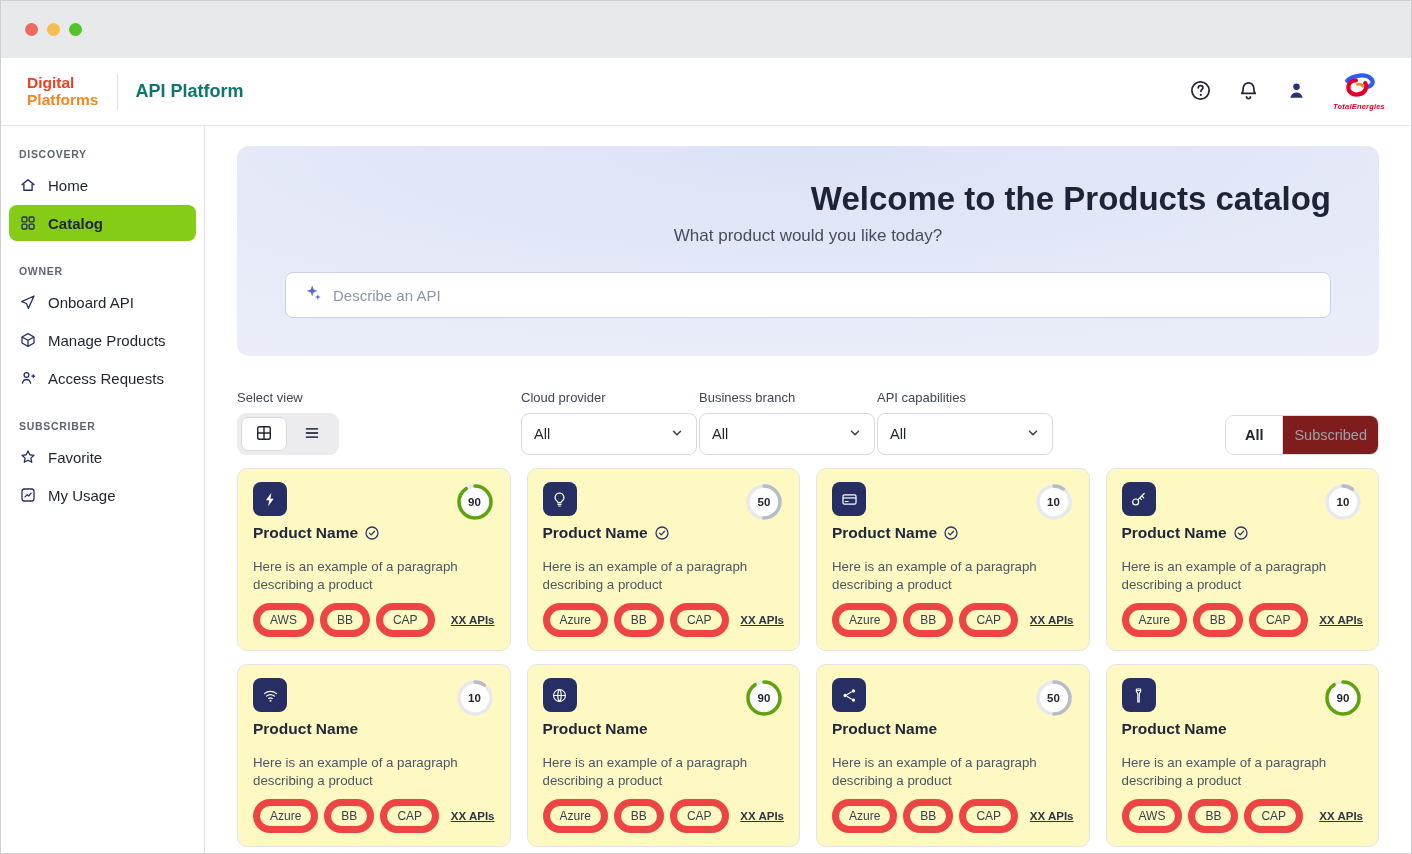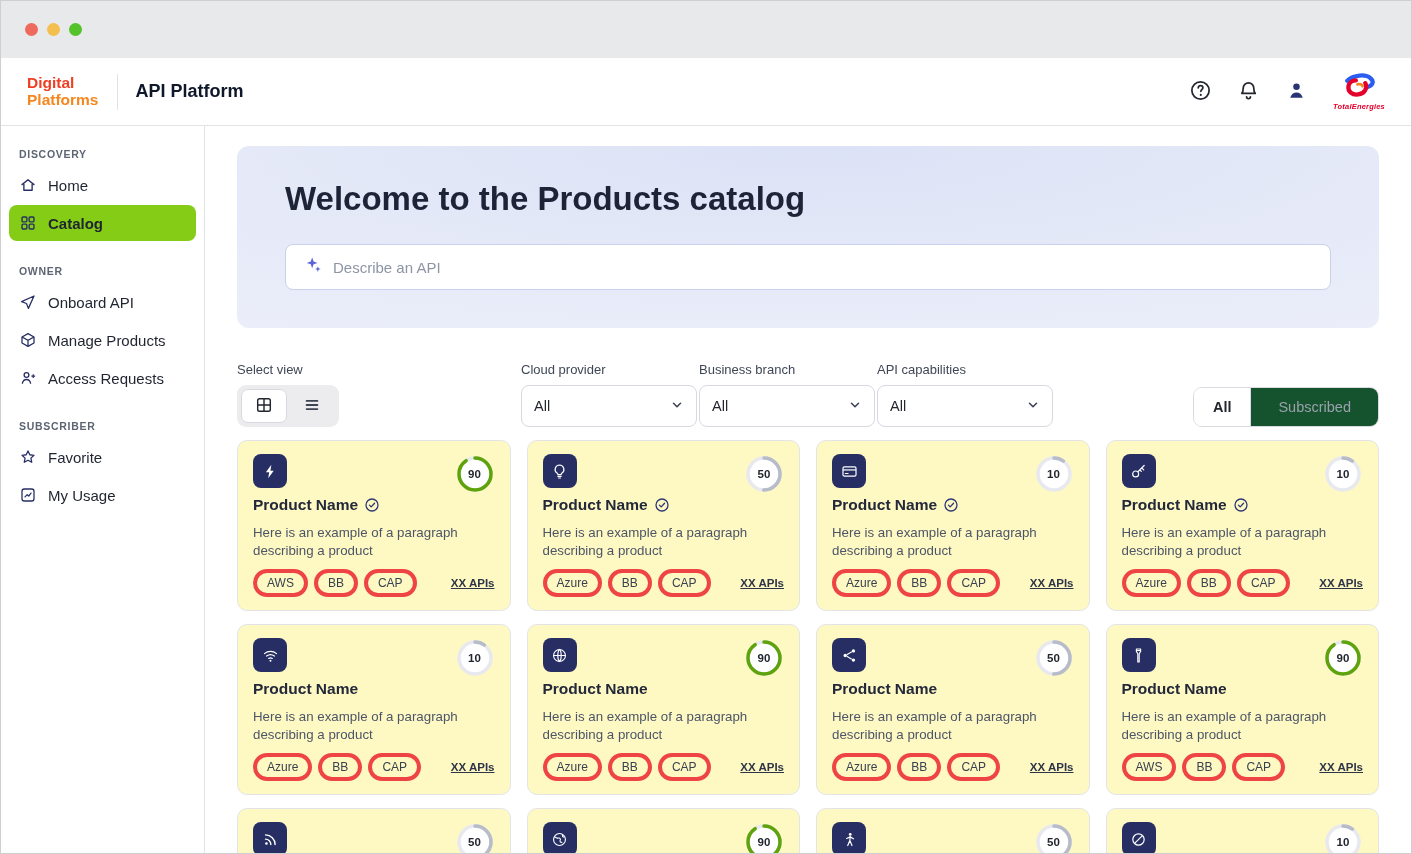--- a/index.html
+++ b/index.html
@@ -12,72 +12,72 @@
   .dots { display:flex; gap:9px; }
   .dot { width:13px; height:13px; border-radius:50%; }
   .dot.red{background:#ee6a5f}.dot.yellow{background:#f5bf4f}.dot.green{background:#53c22b}
 
   
   .appbar { height:68px; background:#fff; display:flex; align-items:center; padding:0 26px; border-bottom:1px solid #e4e4e6; flex:0 0 auto; }
   .brand { display:flex; flex-direction:column; line-height:1.05; font-weight:800; }
   .brand .l1 { color:#ee3f23; font-size:15.5px; }
   .brand .l2 { color:#f6861f; font-size:15.5px; }
   .appbar .divider { width:1px; height:36px; background:#e2e2e5; margin:0 18px; }
-  .app-title { font-size:18px; font-weight:700; color:#0f172a; }
+  .app-title { font-size:18px; font-weight:700; color:#0f766e; }
   .appbar-right { margin-left:auto; display:flex; align-items:center; gap:25px; }
   .icon-btn { background:none; border:none; cursor:pointer; display:flex; align-items:center; }
   .te-logo { display:flex; flex-direction:column; align-items:center; gap:0; cursor:pointer; }
   .te-text { font-size:7.5px; font-weight:800; font-style:italic; color:#e4002b; letter-spacing:.2px; }
 
   
   .layout { flex:1; display:flex; min-height:0; }
   .sidebar { width:204px; flex:0 0 204px; border-right:1px solid #e2e3e6; padding:14px 8px; overflow:hidden; background:#fff; }
   .side-section { margin-bottom:16px; }
   .side-label { font-size:10.5px; letter-spacing:.7px; color:#5d6472; font-weight:700; padding:8px 10px 7px; }
   .side-item { display:flex; align-items:center; gap:11px; padding:9px 10px; border-radius:8px; font-size:15px; color:#1f2430; cursor:pointer; margin-bottom:2px; }
   .side-item .si { color:#262e63; display:flex; }
   .side-item.active { background:#84cc16; font-weight:700; }
 
   .main { flex:1; min-width:0; padding:20px 32px 0; overflow:hidden; display:flex; flex-direction:column; }
 
   
   .hero { border-radius:12px; padding:34px 48px 38px; background:radial-gradient(130% 170% at 50% 0%, #dce2f6 0%, #e6eaf8 45%, #f1f3fc 100%); }
-  .hero h1 { font-size:33px; font-weight:800; color:#1d2438; text-align:left; }
+  .hero h1 { font-size:33px; font-weight:800; color:#1d2438; text-align:right; }
   .hero p { font-size:17px; color:#454d60; text-align:center; margin-top:8px; }
   .searchbar { margin-top:26px; height:46px; background:#fff; border:1px solid #c9d1ee; border-radius:8px; display:flex; align-items:center; gap:10px; padding:0 17px; }
   .searchbar input { border:none; outline:none; flex:1; font-size:15px; color:#333; background:transparent; font-family:inherit; }
   .searchbar input::placeholder { color:#8d95a5; }
 
   
   .filters { display:flex; align-items:flex-end; margin-top:34px; gap:2px; }
   .fgroup { display:flex; flex-direction:column; gap:8px; }
   .fgroup > label { font-size:13px; color:#3f4656; }
   .fgroup.first { width:274px; margin-right:8px; }
   .view-toggle { background:#ececee; border-radius:9px; padding:4px; display:flex; gap:2px; width:max-content; }
   .vbtn { width:46px; height:34px; border-radius:7px; border:1px solid transparent; background:transparent; display:flex; align-items:center; justify-content:center; cursor:pointer; }
   .vbtn.active { background:#fff; border-color:#d6d9e0; }
   .select { width:176px; height:42px; border:1px solid #d6d9e0; border-radius:8px; background:#fff; display:flex; align-items:center; justify-content:space-between; padding:0 12px; font-size:14.5px; color:#23262f; cursor:pointer; }
   .sub-toggle { margin-left:auto; display:flex; border:1px solid #d9dbe1; border-radius:9px; overflow:hidden; }
   .seg-all { background:#fff; padding:11px 19px; font-size:14.5px; font-weight:700; color:#23262f; border-right:1px solid #d9dbe1; cursor:pointer; }
-  .seg-sub { background:#14532d; padding:11px 27px; font-size:14.5px; color:#9aa1ad; cursor:pointer; }
+  .seg-sub { background:#7f1d1d; padding:11px 11px; font-size:14.5px; color:#9aa1ad; cursor:pointer; }
 
   
   .cards { margin-top:13px; display:grid; grid-template-columns:repeat(4,1fr); gap:13px 16px; }
   .card { background:#fef9c3; border:1px solid #e3e4e8; border-radius:10px; padding:13px 15px; min-height:157px; }
   .card-top { display:flex; justify-content:space-between; align-items:flex-start; }
   .p-icon { width:34px; height:34px; border-radius:8px; background:#262e63; display:flex; align-items:center; justify-content:center; }
   .score { position:relative; width:40px; height:40px; }
   .score svg { transform:rotate(-90deg); display:block; }
   .score .num { position:absolute; inset:0; display:flex; align-items:center; justify-content:center; font-size:11.5px; font-weight:700; color:#23262f; }
   .p-name { margin-top:2px; display:flex; align-items:center; gap:6px; font-size:15.5px; font-weight:800; color:#23283a; }
   .vcheck { display:flex; }
-  .p-desc { margin-top:10px; font-size:13.3px; color:#4d5568; line-height:1.32; max-width:225px; }
+  .p-desc { margin-top:16px; font-size:13.3px; color:#4d5568; line-height:1.32; max-width:225px; }
   .card-bottom { margin-top:10px; display:flex; align-items:center; }
   .tags { display:flex; gap:6px; }
-  .tag { border:4px solid #ef4444; border-radius:999px; padding:3px 10px; font-size:12px; color:#394050; }
+  .tag { border:7px solid #ef4444; border-radius:999px; padding:3px 10px; font-size:12px; color:#394050; }
   .apis-link { margin-left:auto; font-size:11.5px; font-weight:700; color:#2e3447; text-decoration:underline; cursor:pointer; }
 </style>
 </head>
 <body>
 
 <div class="screen">
 
   <div class="titlebar">
     <div class="dots">
       <span class="dot red"></span>
@@ -211,20 +211,21 @@
               </svg>
             </span>
           <span>My Usage</span>
         </div>
       </div>
     </aside>
 
     <main class="main">
       <section class="hero">
         <h1>Welcome to the Products catalog</h1>
+        <p>What product would you like today?</p>
         <div class="searchbar">
           <span>
             <svg viewBox="0 0 24 24" width="20" height="20">
                 <path d="M11 3l1.7 4.8L17.5 9.5l-4.8 1.7L11 16l-1.7-4.8L4.5 9.5l4.8-1.7z" fill="#5a63d8"></path>
                 <path d="M17.8 13.5l.9 2.5 2.5.9-2.5.9-.9 2.5-.9-2.5-2.5-.9 2.5-.9z" fill="#5a63d8"></path>
               </svg>
           </span>
           <input type="text" placeholder="Describe an API" style="">
         </div>
       </section>

